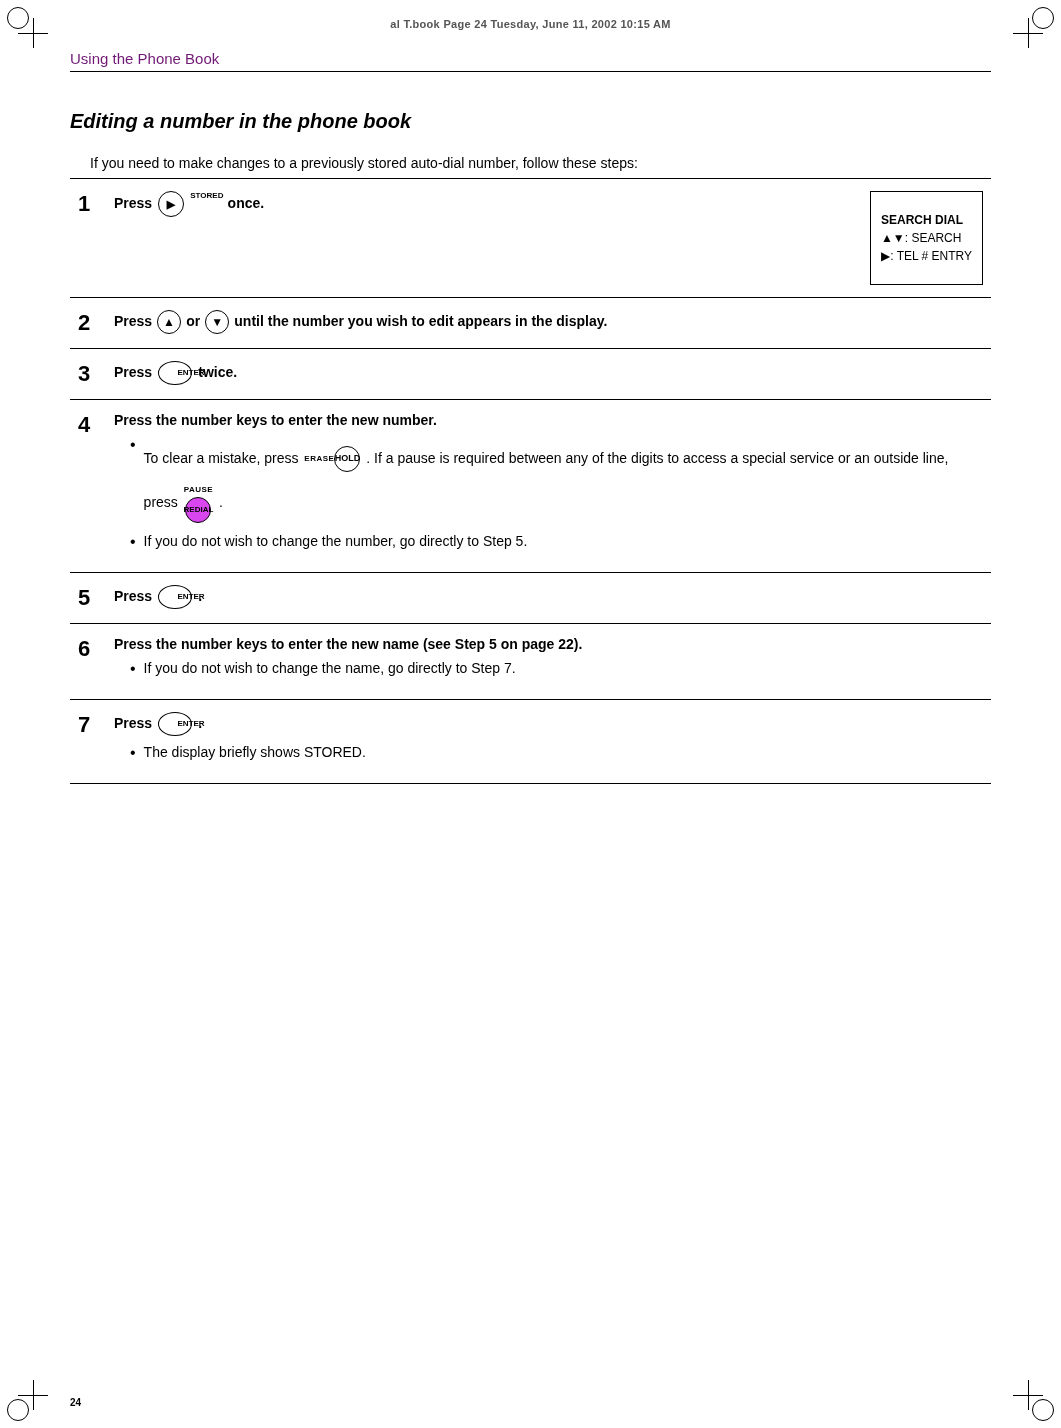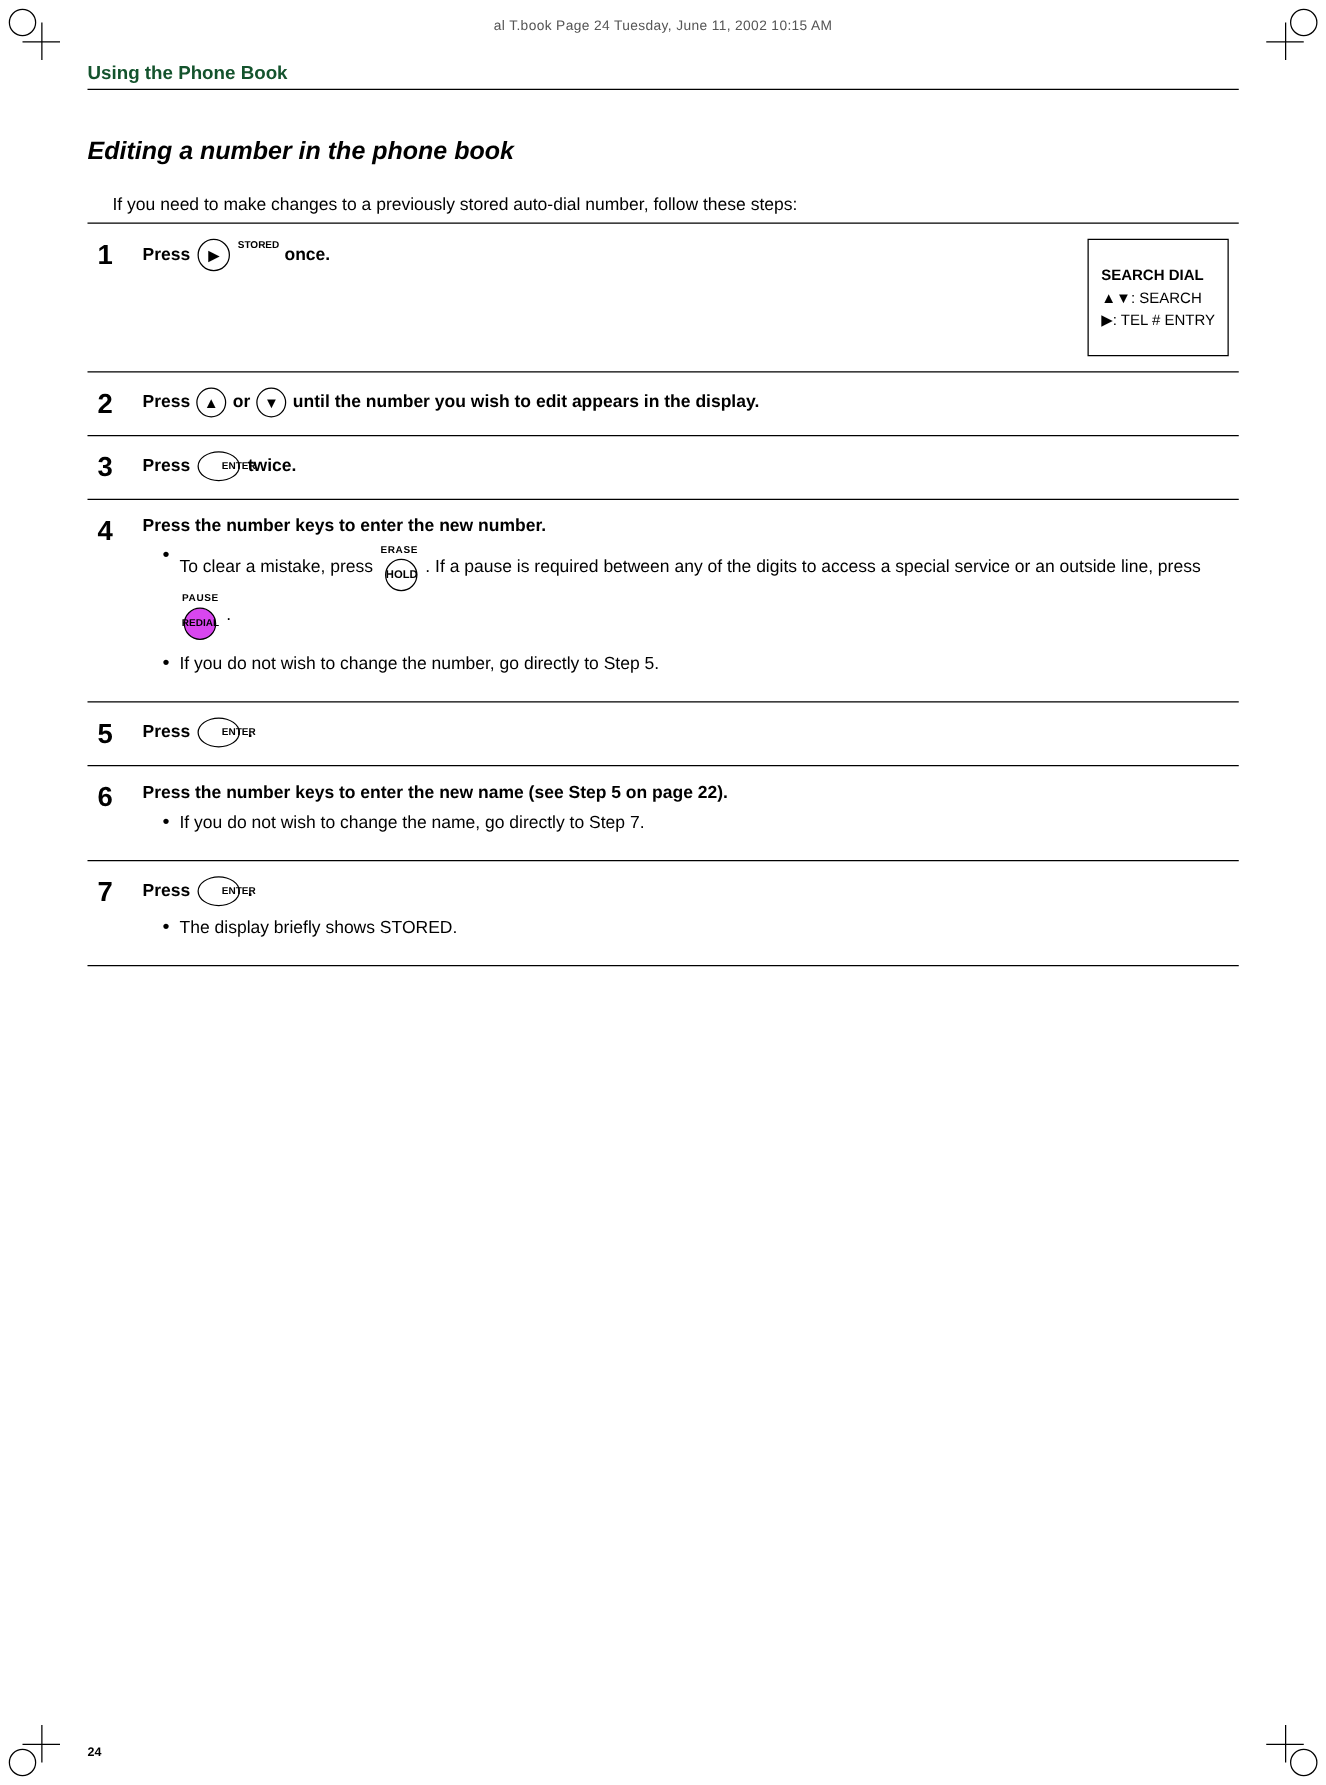--- a/index.html
+++ b/index.html
@@ -45,42 +45,43 @@
     .corner-circle.br { bottom: 7px; right: 7px; }
 
     
     .top-bar {
       position: absolute;
       top: 12px;
       left: 60px;
       right: 60px;
       height: 18px;
       display: flex;
-      align-items: center;
-      justify-content: center;
+      align-items: flex-end;
+      justify-content: center;
+      font-weight: bold;
     }
     .top-bar-text {
       font-size: 11px;
       color: #555;
       letter-spacing: 0.3px;
     }
 
     
     .page-header {
       position: absolute;
       top: 50px;
       left: 70px;
       right: 70px;
       border-bottom: 1px solid #000;
       padding-bottom: 4px;
     }
     .page-header-title {
       font-size: 15px;
-      font-weight: bold;
-      color: #14532d;
+      font-weight: normal;
+      color: #701a75;
     }
 
     
     .main-content {
       position: absolute;
       top: 80px;
       left: 70px;
       right: 70px;
       bottom: 60px;
     }
@@ -234,24 +235,24 @@
       position: absolute;
       bottom: 20px;
       left: 70px;
       font-size: 10px;
       font-weight: bold;
     }
 
     
     .hold-btn-wrap {
       display: inline-flex;
-      flex-direction: column;
-      align-items: flex-end;
+      flex-direction: row;
+      align-items: center;
       vertical-align: middle;
-      margin: 0 2px;
+      margin: 12px 2px;
     }
     .hold-erase-label {
       font-size: 8px;
       font-weight: bold;
       letter-spacing: 0.5px;
       margin-bottom: 1px;
     }
     .hold-btn {
       border: 1.5px solid #000;
       border-radius: 50%;

